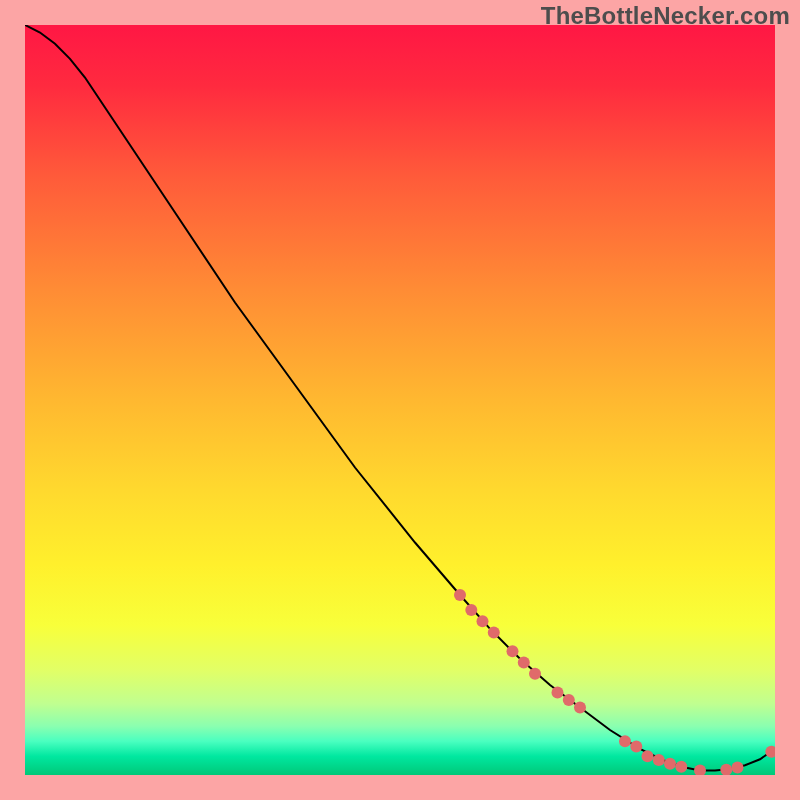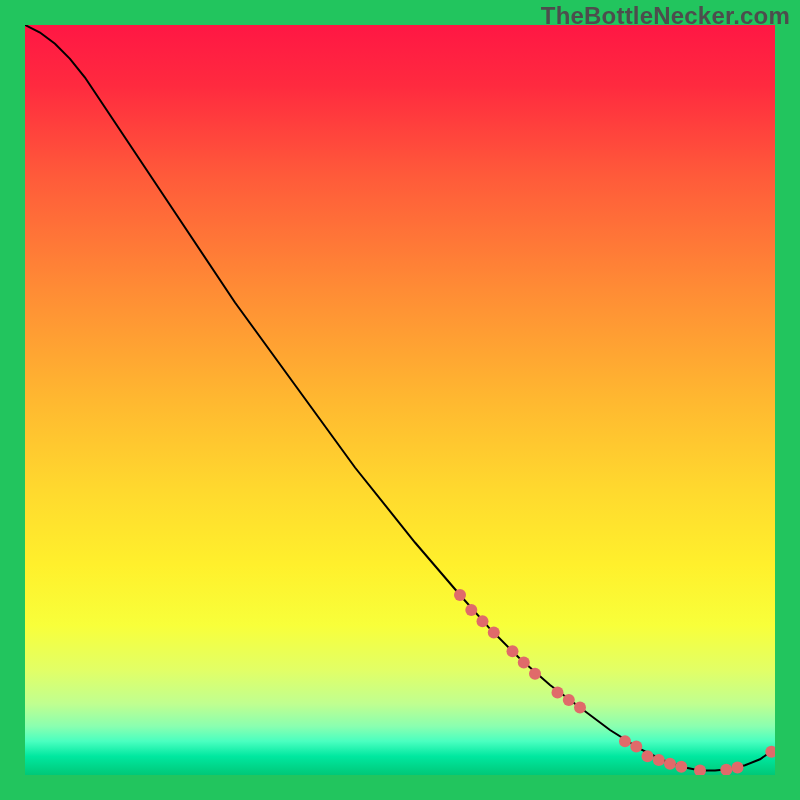--- a/index.html
+++ b/index.html
@@ -8,21 +8,21 @@
     width: 800px;
     height: 800px;
     background: #000;
     overflow: hidden;
     font-family: Arial, Helvetica, sans-serif;
   }
   .stage {
     position: relative;
     width: 800px;
     height: 800px;
-    background: #22c55e;
+    background: #fca5a5;
   }
   .plot {
     position: absolute;
     left: 25px;
     top: 25px;
     width: 750px;
     height: 750px;
   }
   .watermark {
     position: absolute;

